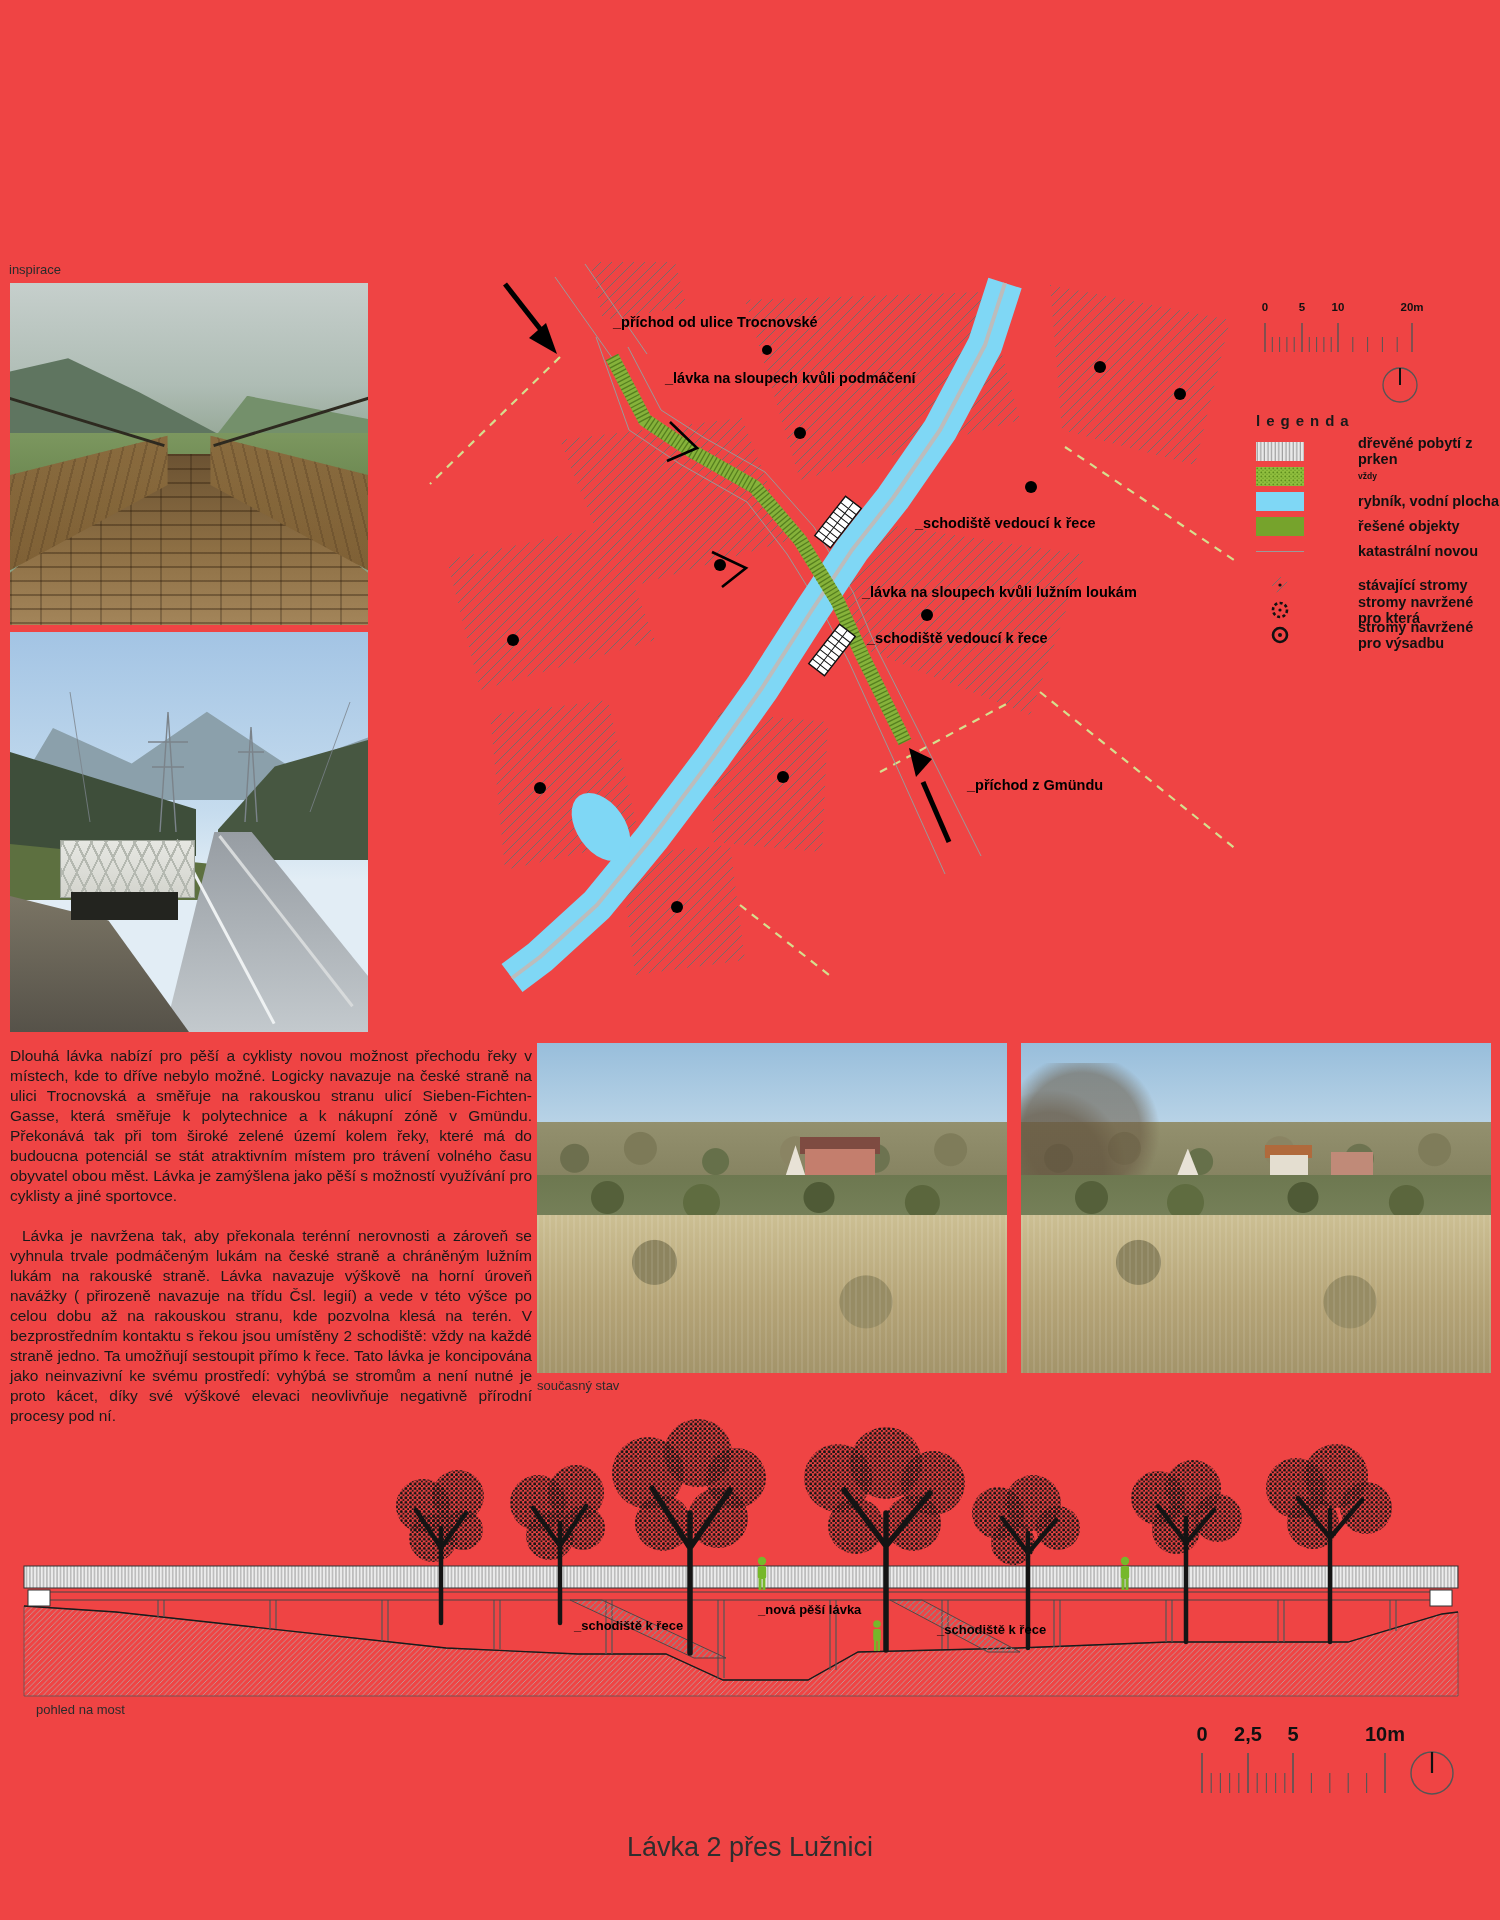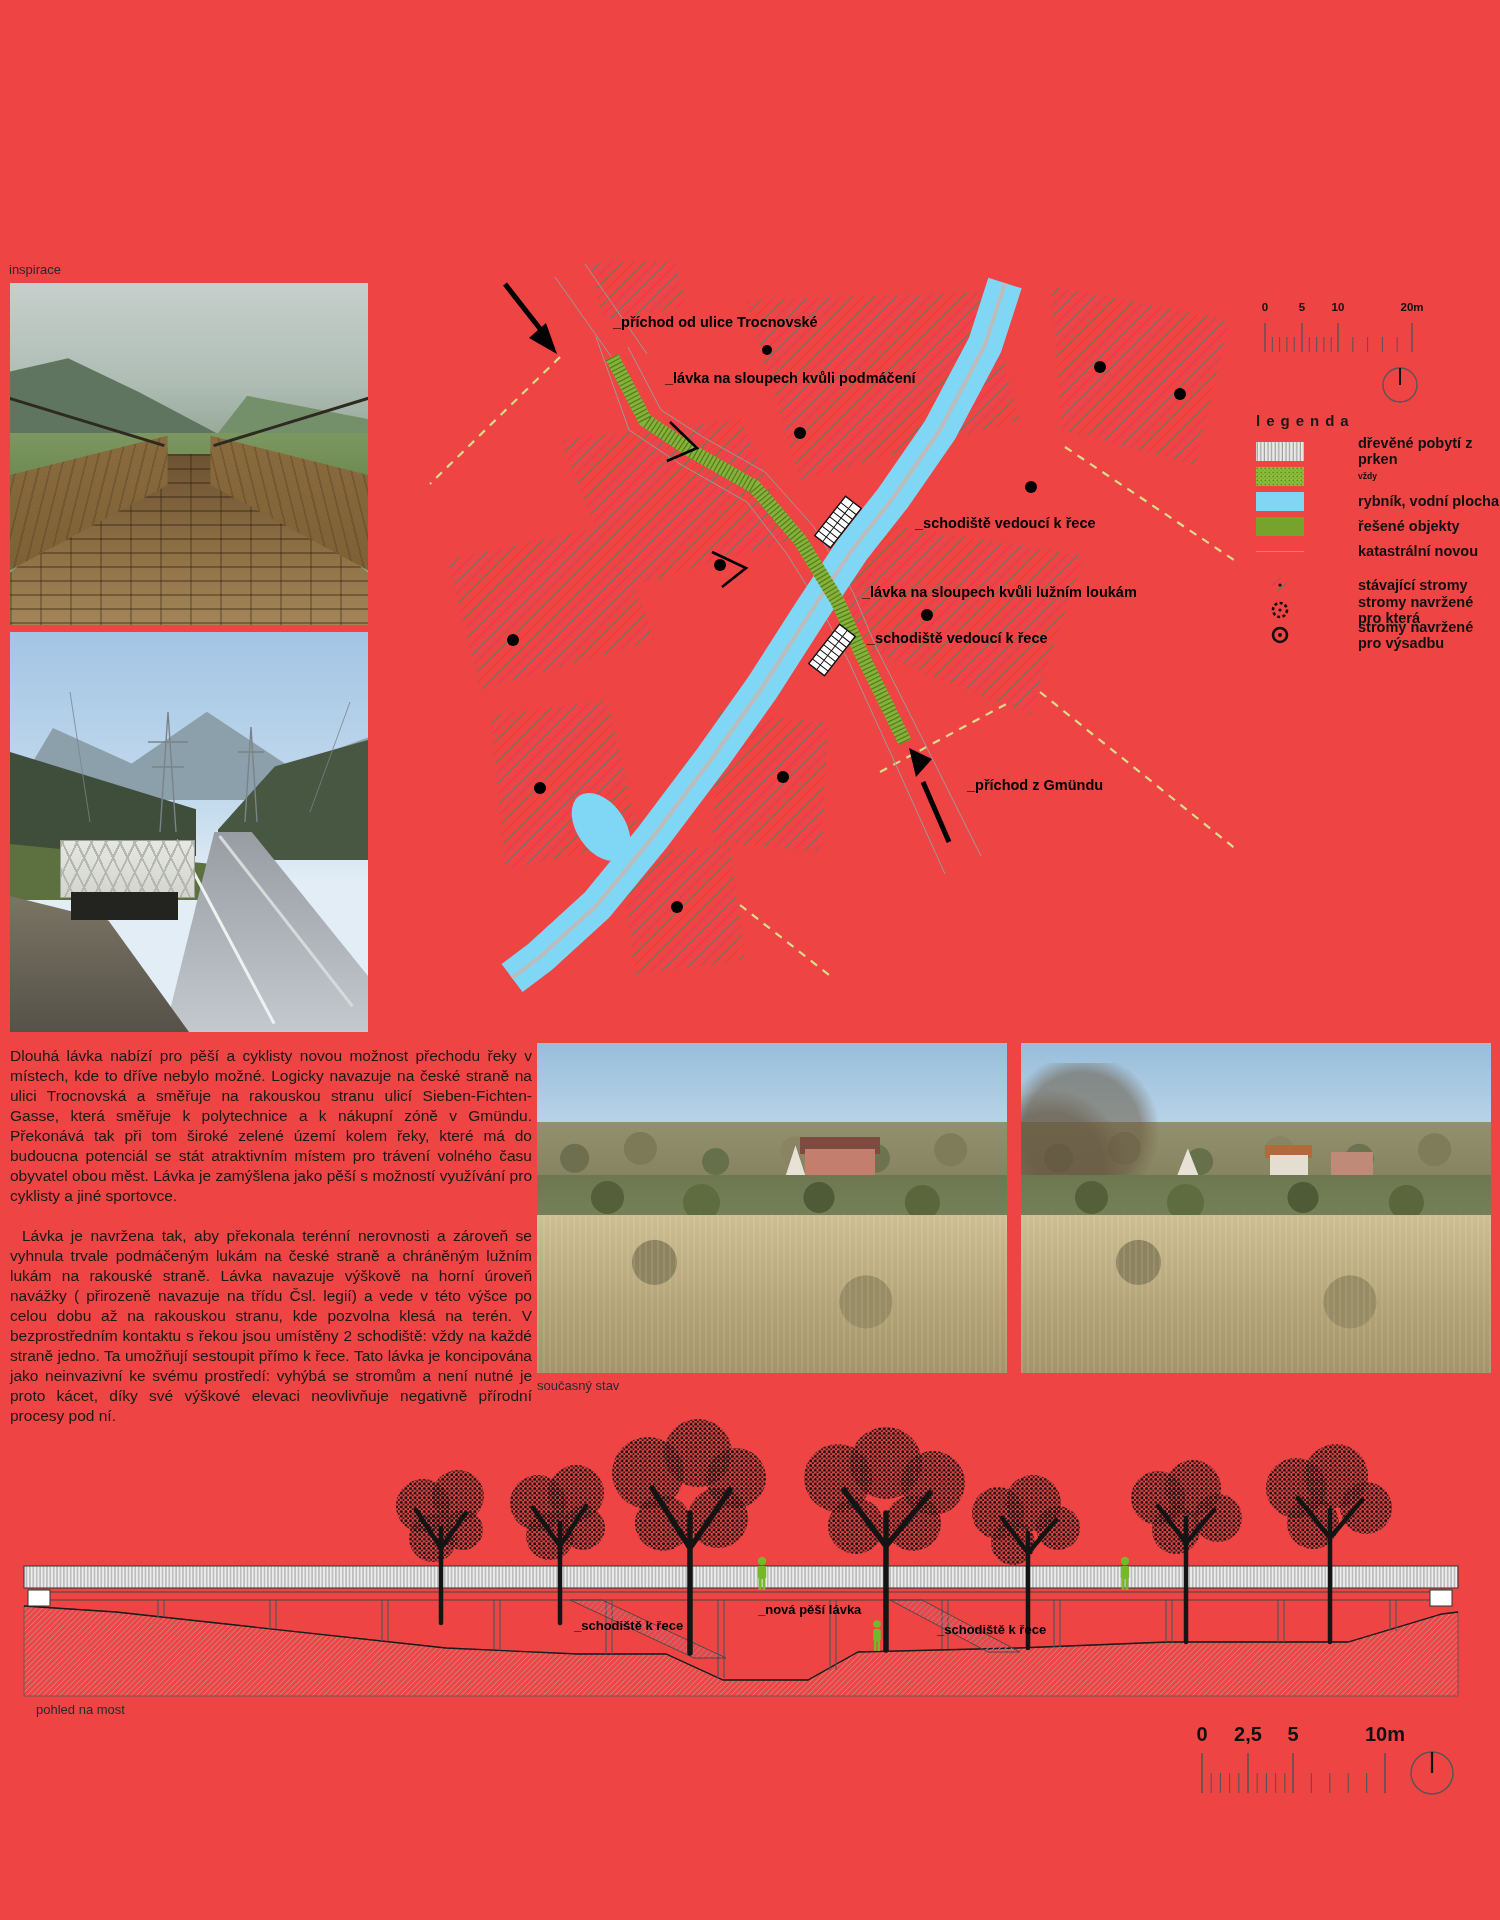--- a/index.html
+++ b/index.html
@@ -511,14 +511,15 @@
     <text class="tick-num-big" x="17" y="26" text-anchor="middle">0</text>
     <text class="tick-num-big" x="63" y="26" text-anchor="middle">2,5</text>
     <text class="tick-num-big" x="108" y="26" text-anchor="middle">5</text>
     <text class="tick-num-big" x="200" y="26" text-anchor="middle">10m</text>
     <g>
       <circle cx="247" cy="58" r="21" fill="none" stroke="#555" stroke-width="1.4"></circle>
       <line x1="247" y1="58" x2="247" y2="37" stroke="#111" stroke-width="2.2"></line>
     </g>
   </svg>
 
+  <div class="abs" id="title">Lávka 2 přes Lužnici</div>
 
 </div>
 
 </body></html>

